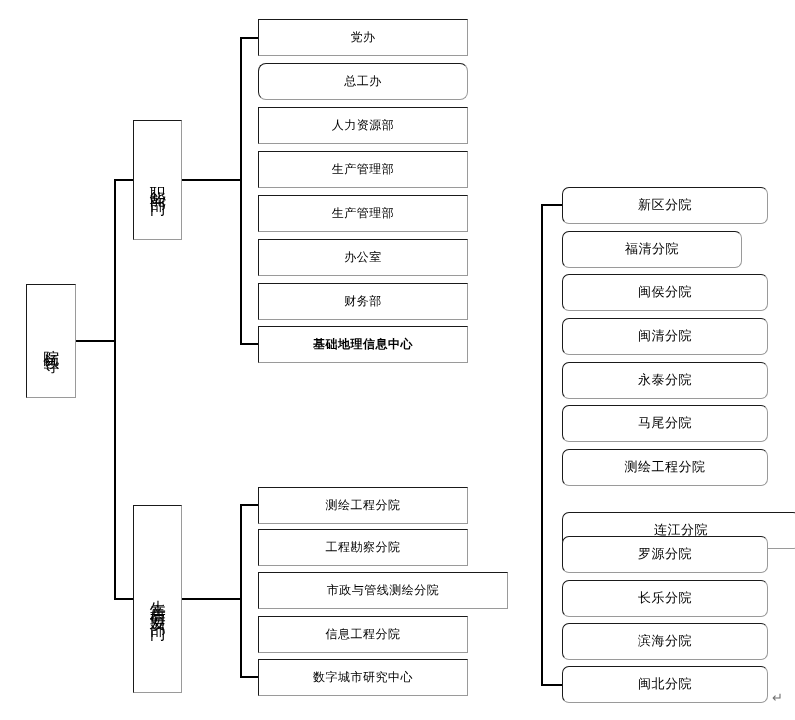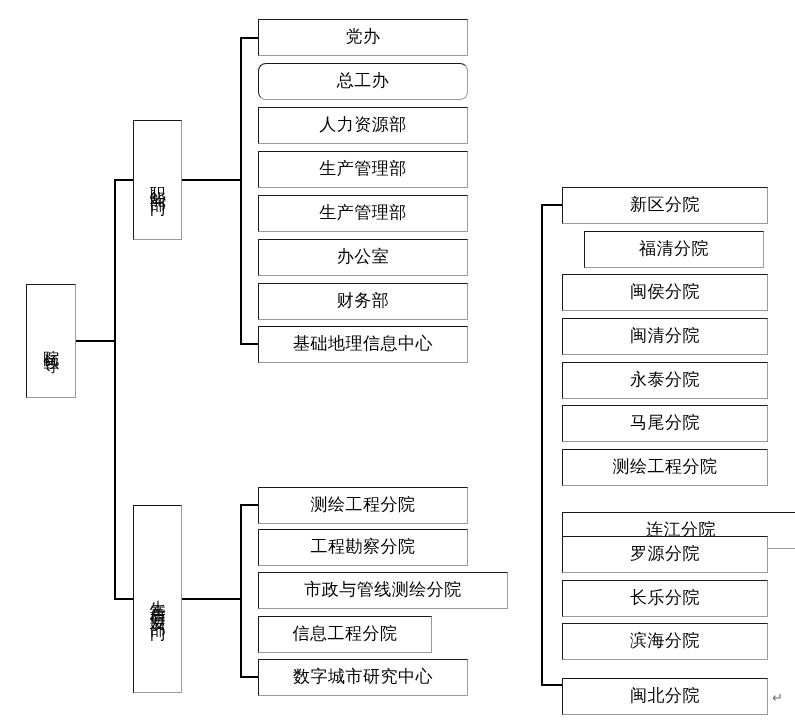--- a/index.html
+++ b/index.html
@@ -29,26 +29,27 @@
     border-right: 1.6px solid #9a9a9a;
     border-bottom: 1.6px solid #9a9a9a;
     display: flex;
     align-items: center;
     justify-content: center;
     text-align: center;
     color: #000000;
     letter-spacing: 0.5px;
   }
   .node.wide {
-    font-size: 17px;
+    font-size: 12px;
     line-height: 1.1;
   }
   .node.branch {
-    font-size: 17px;
+    font-size: 13px;
     line-height: 1.1;
+    border-radius: 7px;
   }
   
   .node.vert {
     font-size: 16px;
     writing-mode: vertical-rl;
     text-orientation: upright;
     letter-spacing: 4px;
     line-height: 1.15;
     padding-top: 4px;
   }
@@ -90,50 +91,50 @@
   <div class="ln h" style="left:240px; top:37px; width:19px;"></div>
   <div class="ln h" style="left:240px; top:343px; width:19px;"></div>
 
   <div class="node wide" style="left:258px; top:19px; width:210px; height:37px;">党办</div>
   <div class="node wide" style="left:258px; top:63px; width:210px; height:37px;border-radius:8px;">总工办</div>
   <div class="node wide" style="left:258px; top:107px; width:210px; height:37px;">人力资源部</div>
   <div class="node wide" style="left:258px; top:151px; width:210px; height:37px;text-align:center;">生产管理部</div>
   <div class="node wide" style="left:258px; top:195px; width:210px; height:37px;">生产管理部</div>
   <div class="node wide" style="left:258px; top:239px; width:210px; height:37px;">办公室</div>
   <div class="node wide" style="left:258px; top:283px; width:210px; height:37px;">财务部</div>
-  <div class="node wide" style="left:258px; top:326px; width:210px; height:37px;">基础地理信息中心</div>
+  <div class="node wide" style="left:258px; top:326px; width:210px; height:37px;font-weight:bold;">基础地理信息中心</div>
 
   <div class="ln h" style="left:114px; top:598px; width:20px;"></div>
 
   <div class="node vert" style="left:133px; top:505px; width:49px; height:188px;">生产与研发部门</div>
 
   <div class="ln h" style="left:182px; top:598px; width:60px;"></div>
   <div class="ln v" style="left:240px; top:505px; height:172px;"></div>
 
   <div class="ln h" style="left:240px; top:504px; width:19px;"></div>
   <div class="ln h" style="left:240px; top:676px; width:19px;"></div>
 
   <div class="node wide" style="left:258px; top:487px; width:210px; height:37px;">测绘工程分院</div>
   <div class="node wide" style="left:258px; top:529px; width:210px; height:37px;">工程勘察分院</div>
   <div class="node wide" style="left:258px; top:572px; width:250px; height:37px;">市政与管线测绘分院</div>
-  <div class="node wide" style="left:258px; top:616px; width:174px; height:37px;">信息工程分院</div>
+  <div class="node wide" style="left:258px; top:616px; width:210px; height:37px;">信息工程分院</div>
   <div class="node wide" style="left:258px; top:659px; width:210px; height:37px;">数字城市研究中心</div>
 
   <div class="ln v" style="left:541px; top:205px; height:480px;"></div>
   <div class="ln h" style="left:541px; top:204px; width:22px;"></div>
   <div class="ln h" style="left:541px; top:684px; width:22px;"></div>
 
   <div class="node branch" style="left:562px; top:187px; width:206px; height:37px;">新区分院</div>
-  <div class="node branch" style="left:584px; top:231px; width:180px; height:37px;">福清分院</div>
+  <div class="node branch" style="left:562px; top:231px; width:180px; height:37px;">福清分院</div>
   <div class="node branch" style="left:562px; top:318px; width:206px; height:37px;">闽清分院</div>
   <div class="node branch" style="left:562px; top:274px; width:206px; height:37px;">闽侯分院</div>
   <div class="node branch" style="left:562px; top:362px; width:206px; height:37px;">永泰分院</div>
   <div class="node branch" style="left:562px; top:405px; width:206px; height:37px;">马尾分院</div>
   <div class="node branch" style="left:562px; top:449px; width:206px; height:37px;">测绘工程分院</div>
   <div class="node branch" style="left:562px; top:512px; width:238px; height:37px;">连江分院</div>
   <div class="node branch" style="left:562px; top:536px; width:206px; height:37px;">罗源分院</div>
   <div class="node branch" style="left:562px; top:580px; width:206px; height:37px;">长乐分院</div>
   <div class="node branch" style="left:562px; top:623px; width:206px; height:37px;">滨海分院</div>
-  <div class="node branch" style="left:562px; top:666px; width:206px; height:37px;margin-top:12px;">闽北分院</div>
+  <div class="node branch" style="left:562px; top:666px; width:206px; height:37px;">闽北分院</div>
 
   <div class="pilcrow" style="left:772px; top:690px;">↵</div>
 
 </div>
 
 </body></html>

